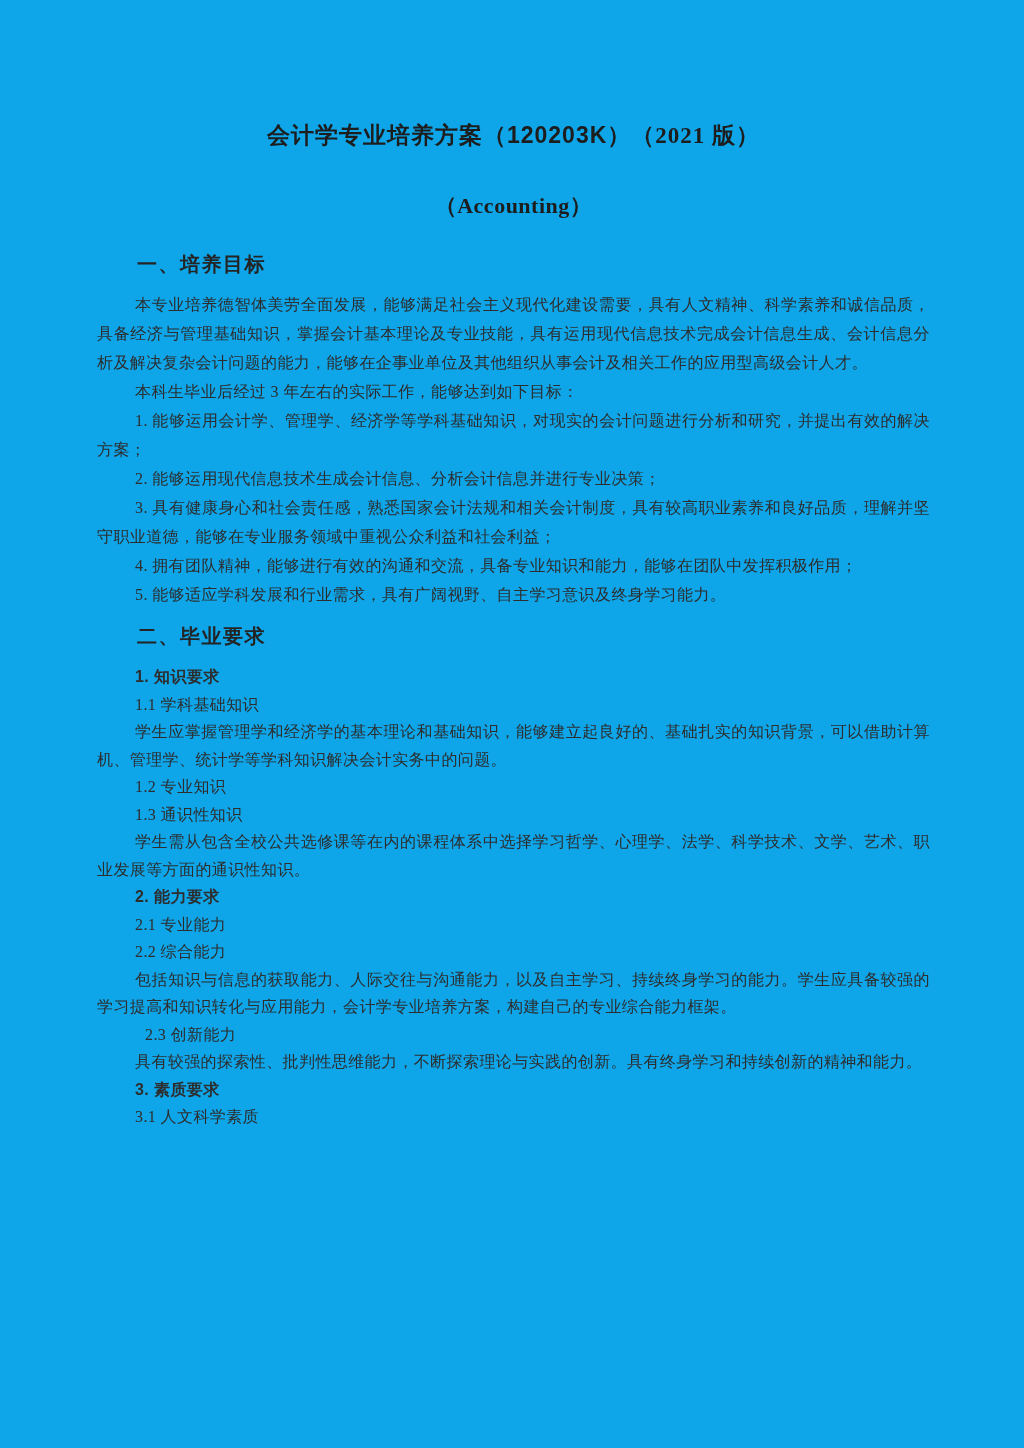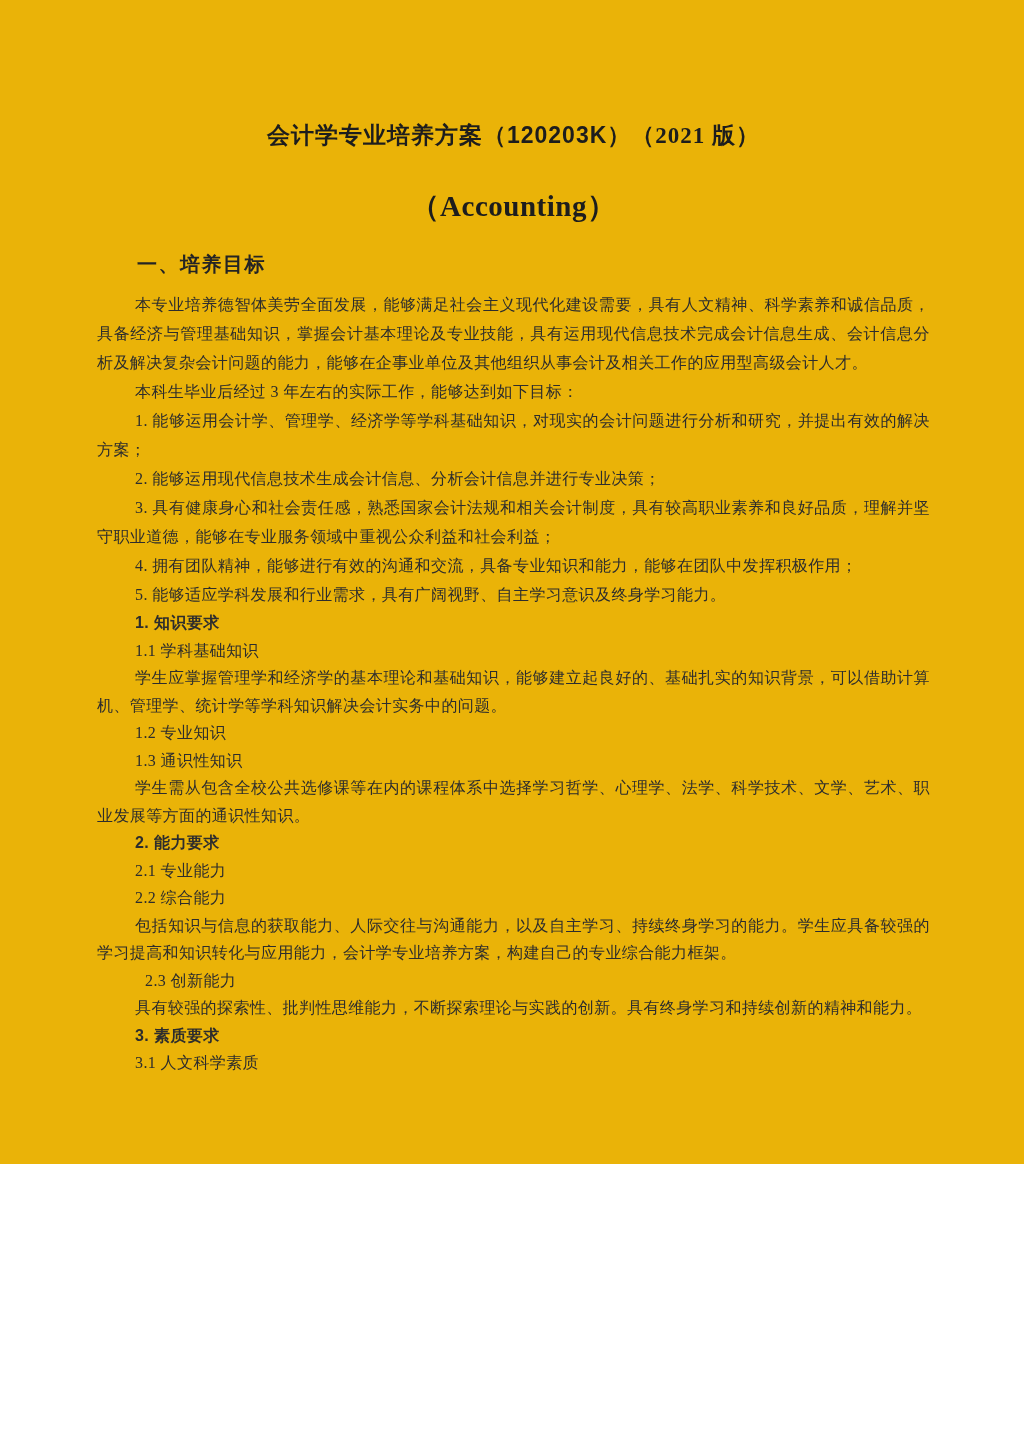--- a/index.html
+++ b/index.html
@@ -3,22 +3,22 @@
 <meta charset="utf-8">
 <style>
   html, body {
     margin: 0;
     padding: 0;
     background: #ffffff;
   }
   .page {
     position: relative;
     width: 1024px;
-    height: 1164px;
-    background: #eab308;
+    height: 1448px;
+    background: #0ea5e9;
     box-sizing: border-box;
     padding: 118px 94px 0 97px;
     overflow: hidden;
     font-family: "Liberation Serif", "DejaVu Serif", serif;
     color: #2d2d2d;
   }
   .doc-title {
     margin: 0;
     text-align: center;
     font-size: 23px;
@@ -29,21 +29,21 @@
     letter-spacing: 1px;
     white-space: nowrap;
   }
   .doc-title .title-version {
     font-family: "Liberation Serif", "DejaVu Serif", serif;
     font-weight: 600;
   }
   .doc-subtitle {
     margin: 38px 0 0 0;
     text-align: center;
-    font-size: 29px;
+    font-size: 22px;
     line-height: 30px;
     font-weight: 700;
     color: #1d1d1d;
     font-family: "Liberation Serif", "DejaVu Serif", serif;
     letter-spacing: 0.5px;
   }
   .sec-heading {
     margin: 30px 0 13px 0;
     padding-left: 40px;
     font-size: 20px;
@@ -99,20 +99,21 @@
     <div class="sec1">
       <p>本专业培养德智体美劳全面发展，能够满足社会主义现代化建设需要，具有人文精神、科学素养和诚信品质，具备经济与管理基础知识，掌握会计基本理论及专业技能，具有运用现代信息技术完成会计信息生成、会计信息分析及解决复杂会计问题的能力，能够在企事业单位及其他组织从事会计及相关工作的应用型高级会计人才。</p>
       <p>本科生毕业后经过 3 年左右的实际工作，能够达到如下目标：</p>
       <p>1. 能够运用会计学、管理学、经济学等学科基础知识，对现实的会计问题进行分析和研究，并提出有效的解决方案；</p>
       <p>2. 能够运用现代信息技术生成会计信息、分析会计信息并进行专业决策；</p>
       <p>3. 具有健康身心和社会责任感，熟悉国家会计法规和相关会计制度，具有较高职业素养和良好品质，理解并坚守职业道德，能够在专业服务领域中重视公众利益和社会利益；</p>
       <p>4. 拥有团队精神，能够进行有效的沟通和交流，具备专业知识和能力，能够在团队中发挥积极作用；</p>
       <p>5. 能够适应学科发展和行业需求，具有广阔视野、自主学习意识及终身学习能力。</p>
     </div>
 
+    <h3 class="sec-heading second">二、毕业要求</h3>
 
     <div class="sec2">
       <p class="subhead-bold">1. 知识要求</p>
       <p class="subhead">1.1 学科基础知识</p>
       <p>学生应掌握管理学和经济学的基本理论和基础知识，能够建立起良好的、基础扎实的知识背景，可以借助计算机、管理学、统计学等学科知识解决会计实务中的问题。</p>
       <p class="subhead">1.2 专业知识</p>
       <p class="subhead">1.3 通识性知识</p>
       <p>学生需从包含全校公共选修课等在内的课程体系中选择学习哲学、心理学、法学、科学技术、文学、艺术、职业发展等方面的通识性知识。</p>
       <p class="subhead-bold">2. 能力要求</p>
       <p class="subhead">2.1 专业能力</p>

